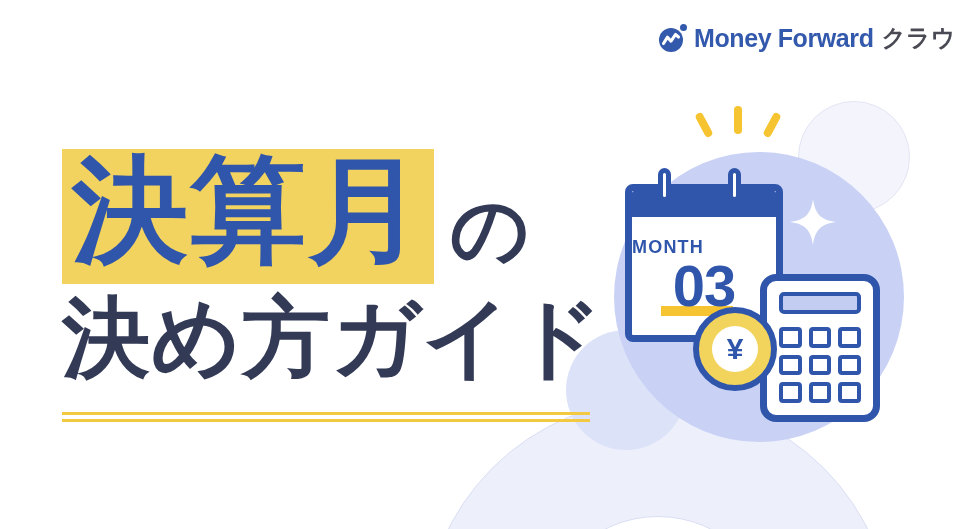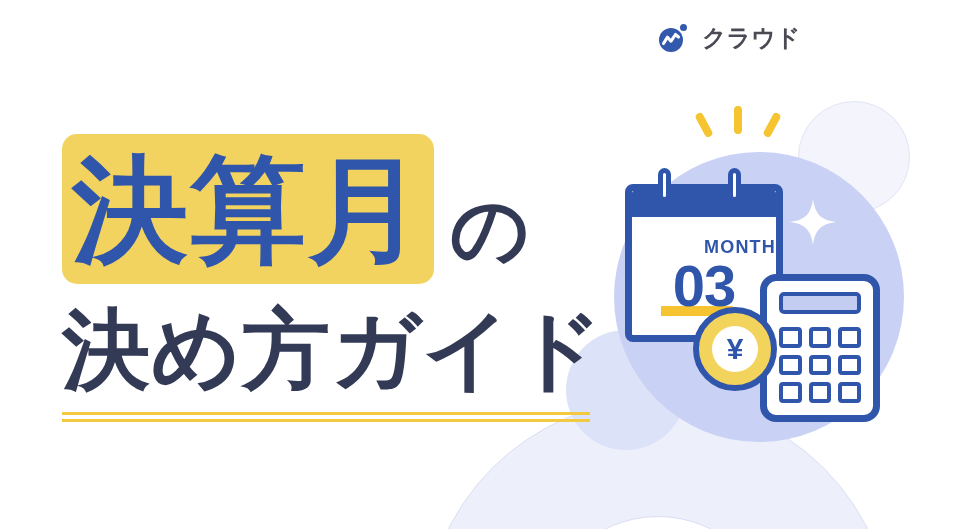--- a/index.html
+++ b/index.html
@@ -148,44 +148,43 @@
     top: 106px;
     width: 600px;
   }
   .line1 {
     display: flex;
     align-items: flex-end;
     height: 178px;
   }
   .hl-mark {
     background: #F3D35F;
-    padding: 18px 8px 16px 10px;
-    line-height: 1;
-    border-radius: 15px;
+    padding: 3px 8px 16px 10px;
+    line-height: 1;
   }
   .hl-mark .kanji {
     font-family: "DejaVu Sans", "Liberation Sans", sans-serif;
     font-size: 116px;
     font-weight: bold;
     color: #3056AC;
     line-height: 1;
     letter-spacing: 2px;
     display: block;
   }
   .hl-no {
     font-family: "DejaVu Sans", "Liberation Sans", sans-serif;
     font-size: 78px;
     font-weight: bold;
     color: #333A56;
     line-height: 1;
     margin-left: 16px;
     margin-bottom: 16px;
   }
   .line2 {
-    margin-top: 22px;
+    margin-top: 10px;
     font-family: "DejaVu Sans", "Liberation Sans", sans-serif;
     font-size: 88px;
     font-weight: bold;
     color: #333A56;
     line-height: 1;
     letter-spacing: 1px;
     white-space: nowrap;
   }
 
   
@@ -256,21 +255,21 @@
     background: #ffffff;
     border: 5px solid #3056AC;
     box-sizing: border-box;
   }
   .cal-ring.a { left: 33px; }
   .cal-ring.b { left: 103px; }
   .cal-month {
     position: absolute;
     left: 0; right: 0;
     top: 46px;
-    text-align: right;
+    text-align: left;
     font-size: 18px;
     font-weight: bold;
     letter-spacing: 1.2px;
     color: #3056AC;
   }
   .cal-num-wrap {
     position: absolute;
     left: 0; right: 0;
     top: 66px;
     text-align: center;
@@ -375,20 +374,21 @@
   </div>
 
   <div class="logo">
     <div class="logo-mark">
       <div class="disc"></div>
       <div class="dot"></div>
       <svg width="24" height="24" viewBox="0 0 24 24" aria-hidden="true">
         <path d="M4.5 15.5 L8.5 9.2 L12 13.2 L16.5 6.5 L19.5 9.0" fill="none" stroke="#ffffff" stroke-width="3.1" stroke-linecap="round" stroke-linejoin="round"></path>
       </svg>
     </div>
+    <span class="logo-word">Money Forward</span>
     <span class="logo-suffix">クラウド</span>
   </div>
 
   <div class="headline">
     <div class="line1">
       <span class="hl-mark">
         <span class="kanji">決算月</span>
       </span>
       <span class="hl-no">の</span>
     </div>

